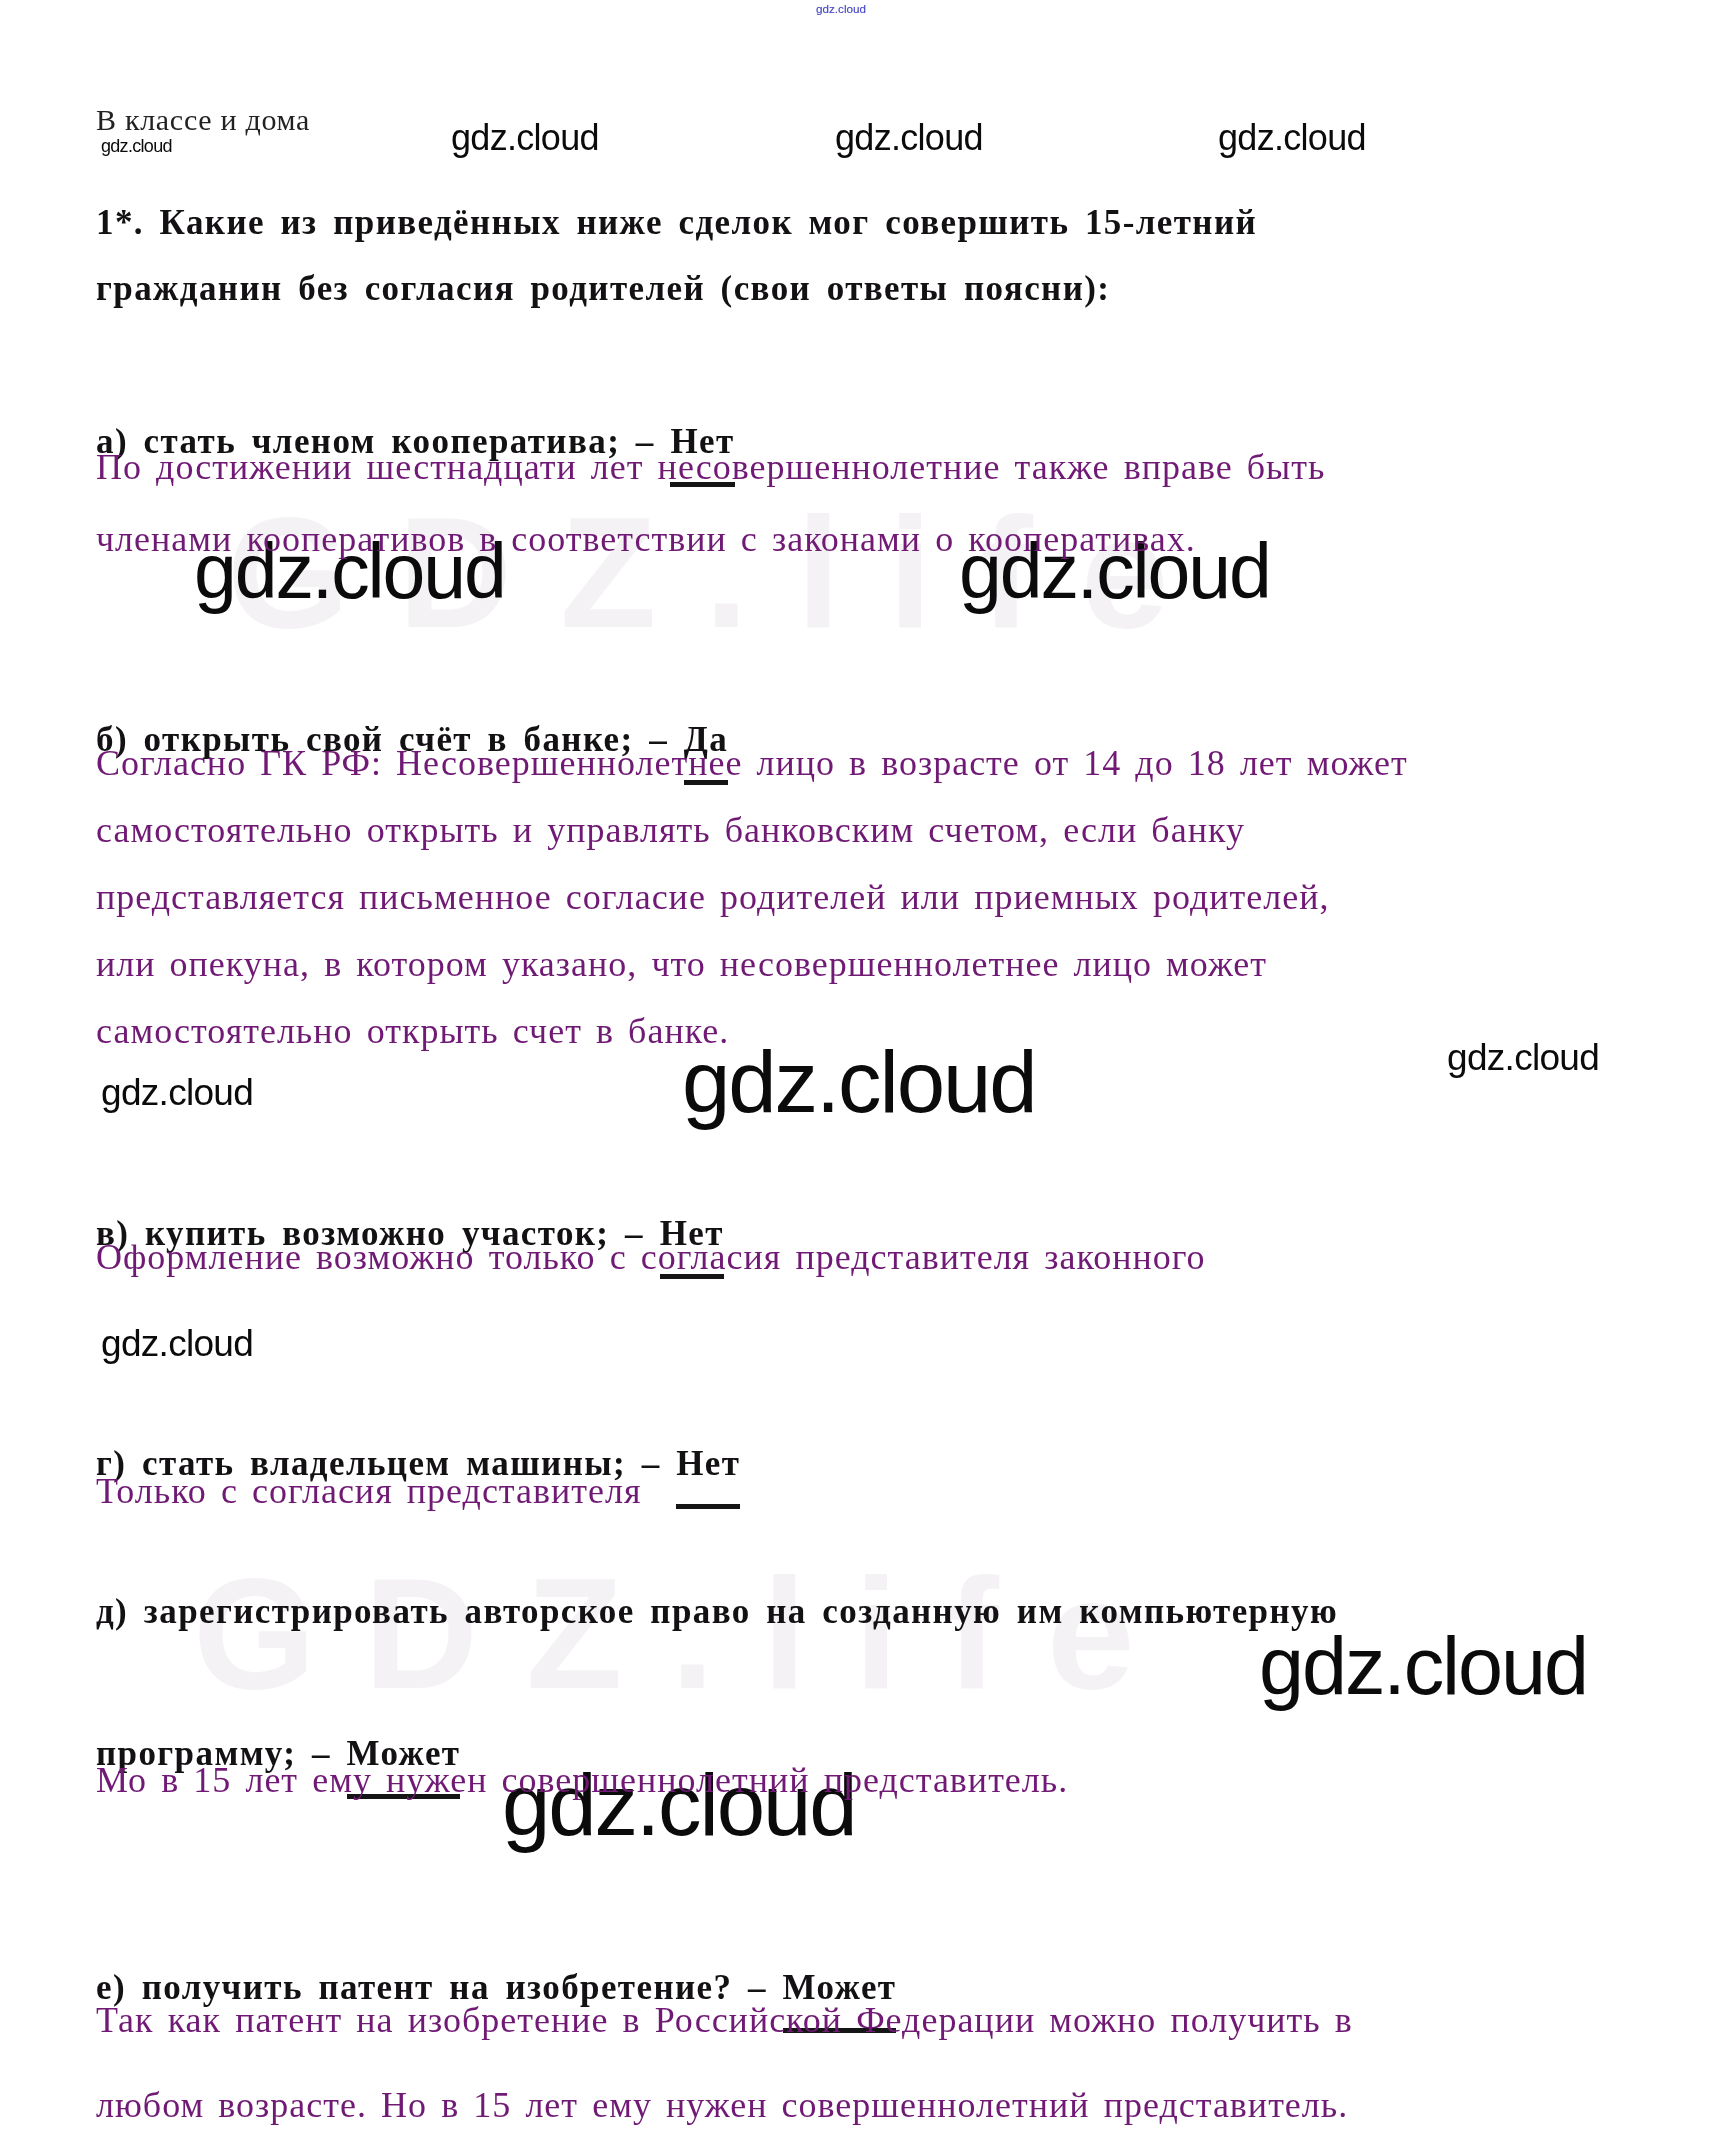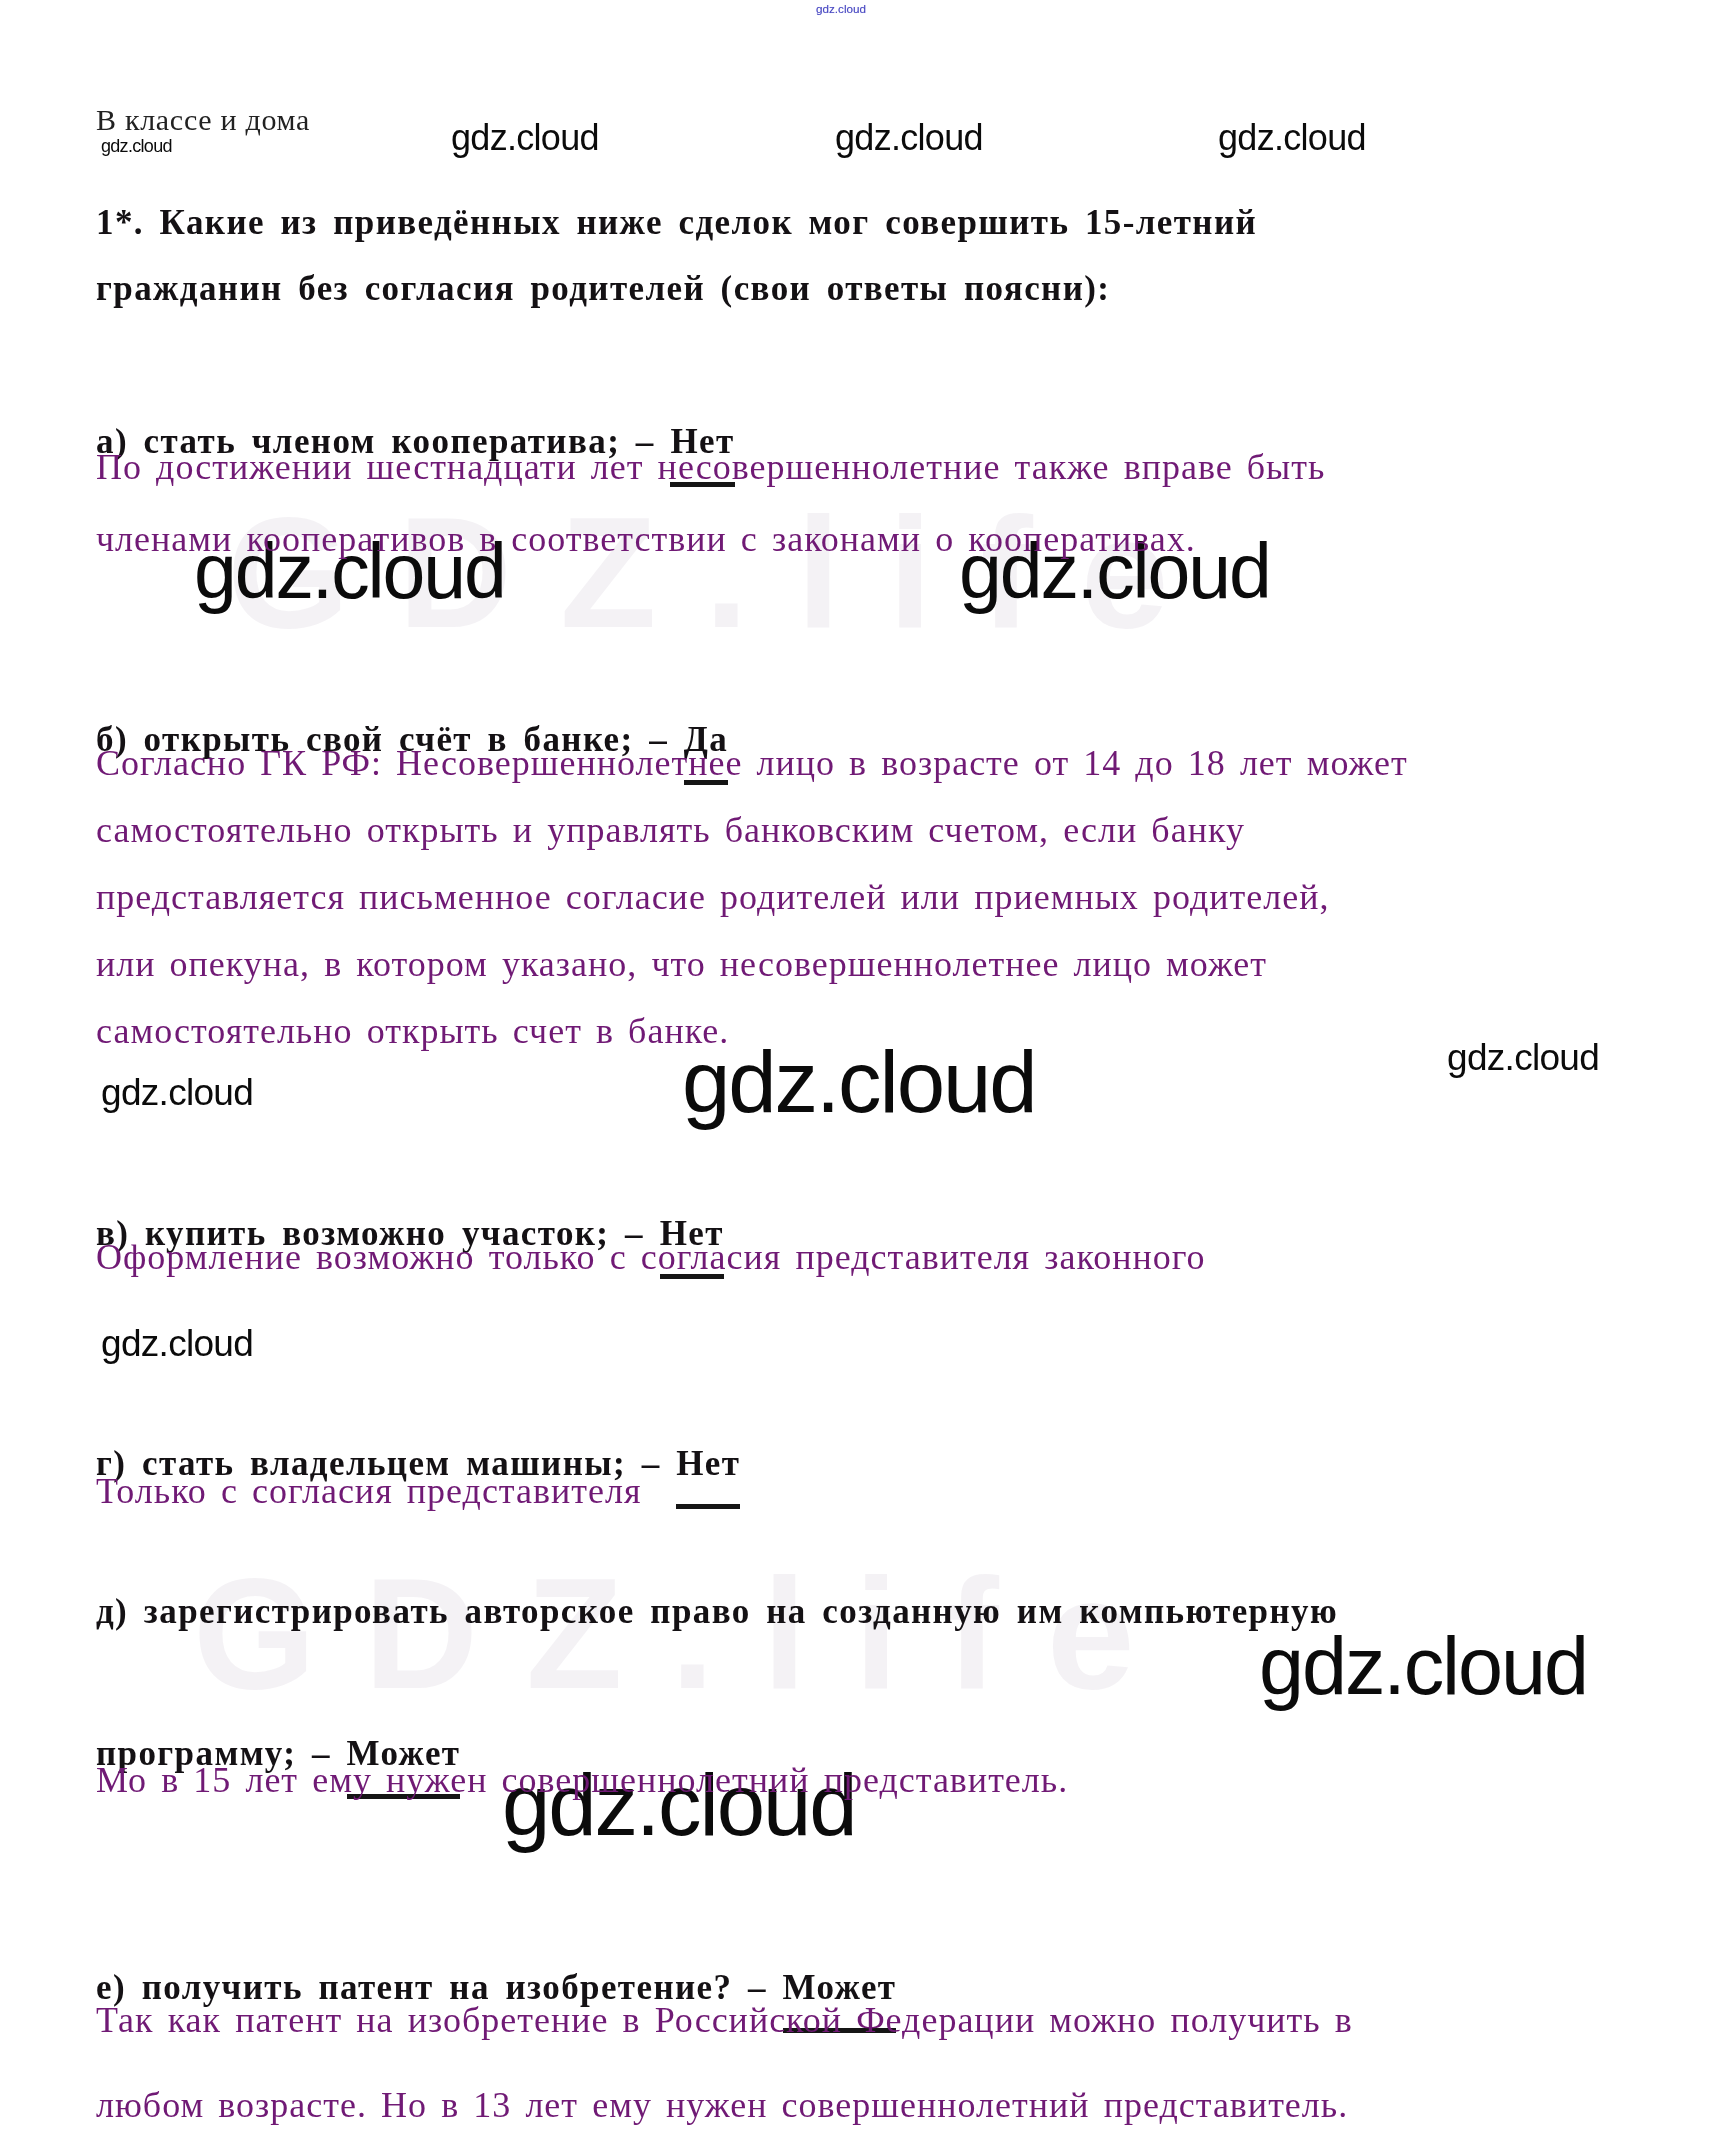--- a/index.html
+++ b/index.html
@@ -131,16 +131,16 @@
     <span>программу; – </span><span class="answer">Может</span>
   </div>
   <div class="abs wm wm-big z2" style="left:1259px; top:1620px; font-size:81px;">gdz.cloud</div>
   <div class="abs body-text z3" style="left:96px; top:1744px; width:1571px;">Мо в 15 лет ему нужен совершеннолетний представитель.</div>
   <div class="abs wm wm-big-center z2" style="left:502px; top:1755px;">gdz.cloud</div>
 
   <div class="abs head z3" style="left:96px; top:1889px;">
     <span>е) получить патент на изобретение? – </span><span class="answer">Может</span>
   </div>
   <div class="abs body-text z3" style="left:96px; top:1978px; width:1584px; line-height:85px;">Так как патент на изобретение в Российской Федерации можно получить в
-любом возрасте.  Но в 13 лет ему нужен совершеннолетний представитель.</div>
+любом возрасте.  Но в 15 лет ему нужен совершеннолетний представитель.</div>
 
 </div>
 
 
 </body></html>

